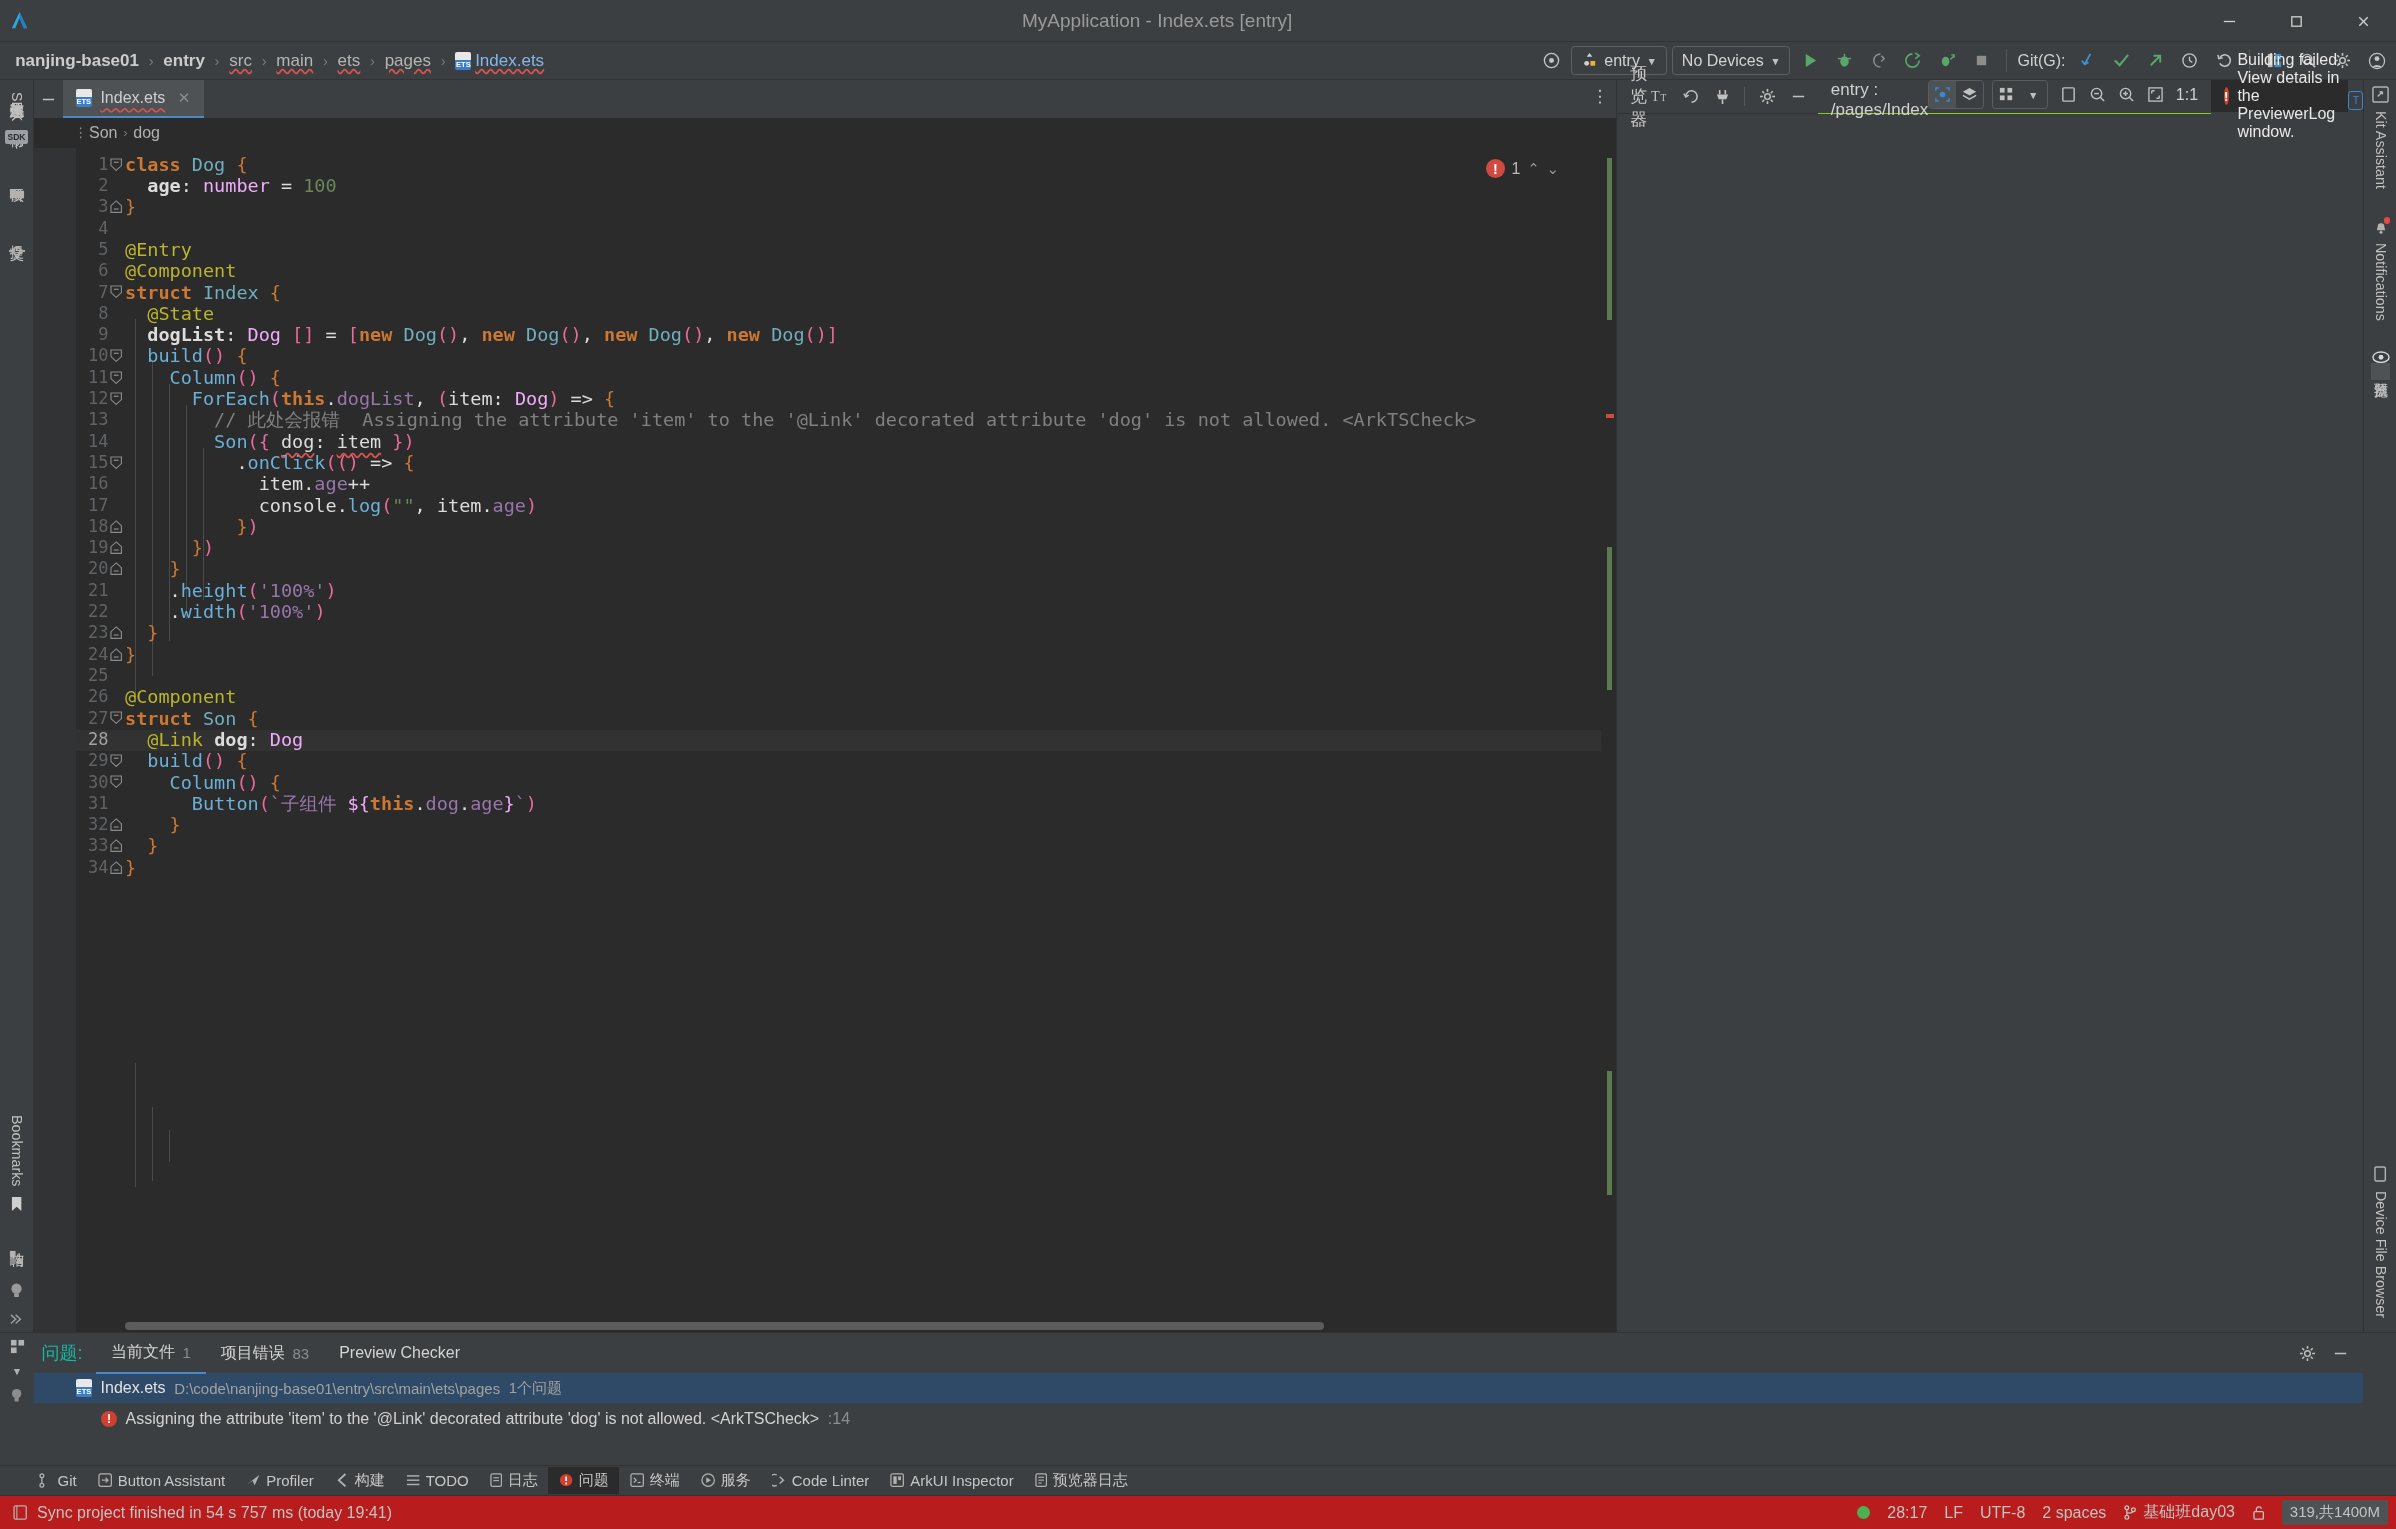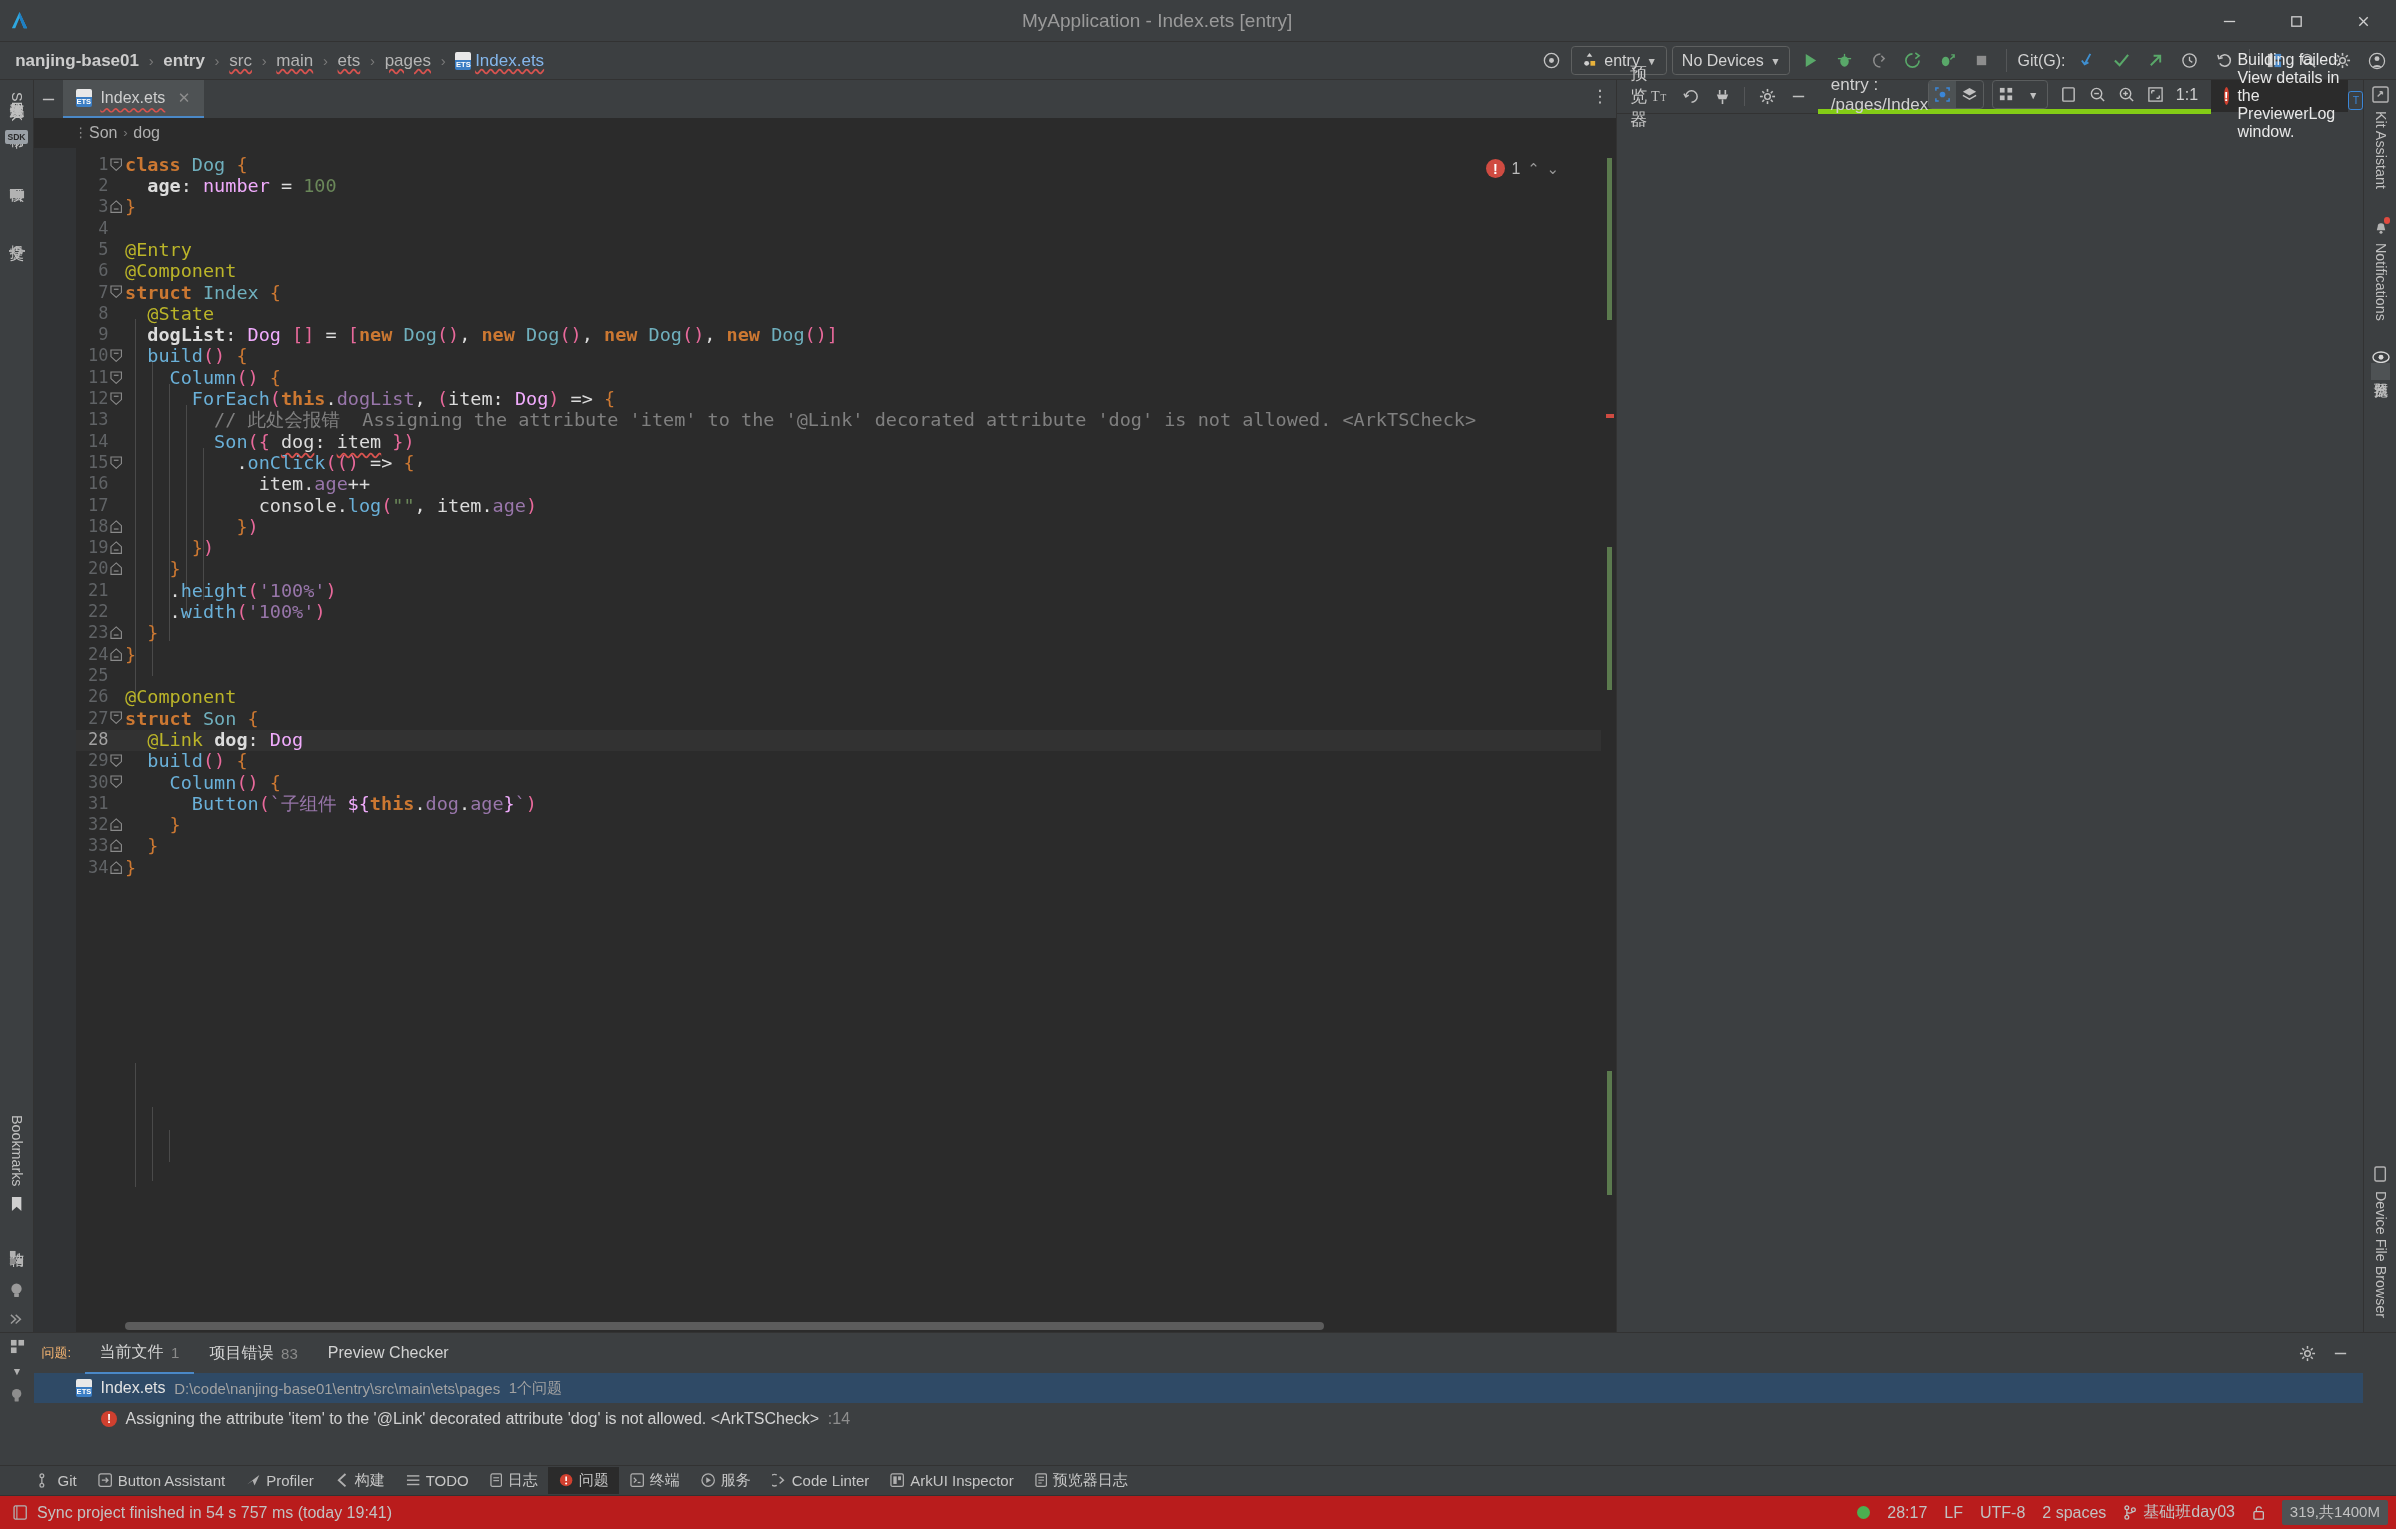--- a/index.html
+++ b/index.html
@@ -127,21 +127,21 @@
 
   .hscroll { position:absolute; left:49px; right:28.5px; bottom:1.9px; height:8.6px; }
   .hscroll i { display:block; height:8.6px; background:#5c5c5c; border-radius:4.8px; width: 82%; }
 
   
   .preview { width:747px; flex:0 0 747px; background:#3c3f41; display:flex; flex-direction:row; border-left:1px solid #323232;}
   .pv-head { height:34px; flex:0 0 34px; display:flex; align-items:center; padding:0 5.7px 0 13.3px; border-bottom:1px solid #323232;}
   .pv-title { font-size:17px; color:#c8c8c8; }
   .pv-head-icons { margin-left:auto; display:flex; align-items:center; gap:3.8px;}
   .pvi { width:27px;height:27px;display:flex;align-items:center;justify-content:center;color:#c0c0c0;font-size:15px;}
-  .pv-sub { height:34px; flex:0 0 34px; display:flex; align-items:center; padding:0 7.6px 0 13.3px; background:#3c3f41; border-bottom:5px solid #84cc16;}
+  .pv-sub { height:34px; flex:0 0 34px; display:flex; align-items:flex-start; padding:0 7.6px 0 13.3px; background:#3c3f41; border-bottom:1px solid #84cc16;}
   .pv-path { font-size:17px; color:#d0d0d0; }
   .pv-sub-icons { margin-left:auto; display:flex; align-items:center; gap:1.9px;}
   .btn-grp { display:flex; border:1px solid #5a5d5e; border-radius:3.8px; overflow:hidden; margin-right:5.7px;}
   .btn-grp .pvi { border-radius:0; }
   .pvi.active { background:#4d5254; }
   .pv-error {
     height:32px; flex:0 0 32px; background:#2b2b2b; display:flex; align-items:center; gap:8.6px; padding-left:13.3px;
     font-size:16px; color:#e8e8e8;
   }
   .err-bang { width:18px;height:18px;border-radius:50%;background:#d0402f;color:#fff;font-size:13.3px;font-weight:bold;
@@ -175,21 +175,21 @@
   }
   .rightstrip .vtab { writing-mode: vertical-rl; }
   .notif-dot { position:relative; }
   .notif-dot::after{content:""; position:absolute; top:-1.9px; right:-1.9px; width:6.7px;height:6.7px;border-radius:50%;background:#e04a3f;}
 
   
   .problems { height:133px; flex:0 0 133px; background:#3c3f41; display:flex; border-top:1px solid #323232; }
   .prob-strip { width:34px; flex:0 0 34px; display:flex; flex-direction:column; align-items:center; padding-top:5.7px; gap:11.4px;}
   .prob-body { flex:1 1 auto; display:flex; flex-direction:column; min-width:0;}
   .prob-tabs { height:40px; flex:0 0 40px; display:flex; align-items:center; gap:0; padding-left:7.6px; position:relative;}
-  .prob-label { font-size:13px; color:#fdba74; padding-right:13.3px;text-align:center; }
+  .prob-label { font-size:18px; color:#14b8a6; padding-right:13.3px;text-align:center; }
   .ptab { font-size:16px; color:#d3d3d3; padding: 9.5px 15px; display:flex; align-items:center; gap:7.6px; }
   .ptab .cnt { color:#8b8b8b; font-size:15px; }
   .ptab.sel { border-bottom:2.9px solid #4a88c7; }
   .prob-tools { margin-left:auto; display:flex; align-items:center; gap:5.7px; padding-right:9.5px;}
   .prob-rows { flex:1 1 auto; overflow:hidden; }
   .prow-file {
     height:30px; background:#2f4a66; display:flex; align-items:center; gap:8.6px; padding-left:42px; font-size:16px; color:#e2e2e2;
   }
   .prow-file .path { color:#a2a2a2; font-size:15px; }
   .prow-file .cnt { color:#a2a2a2; font-size:15px; }

